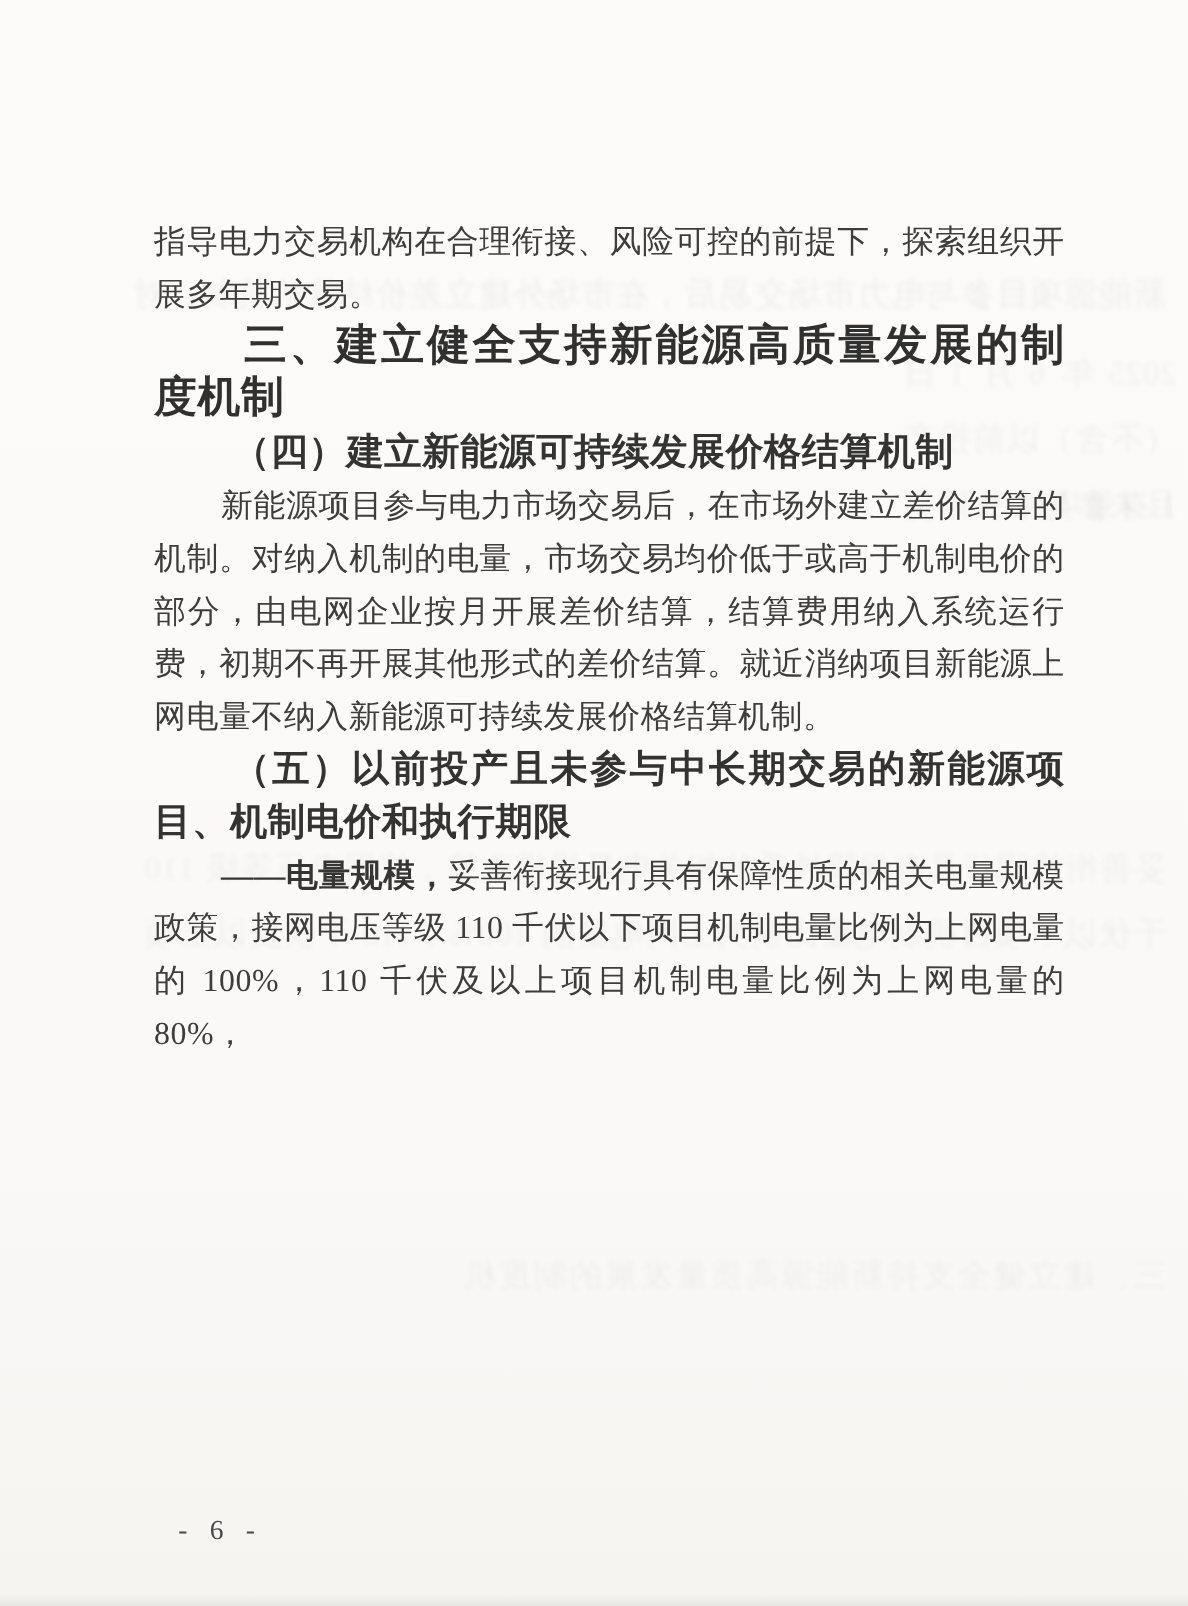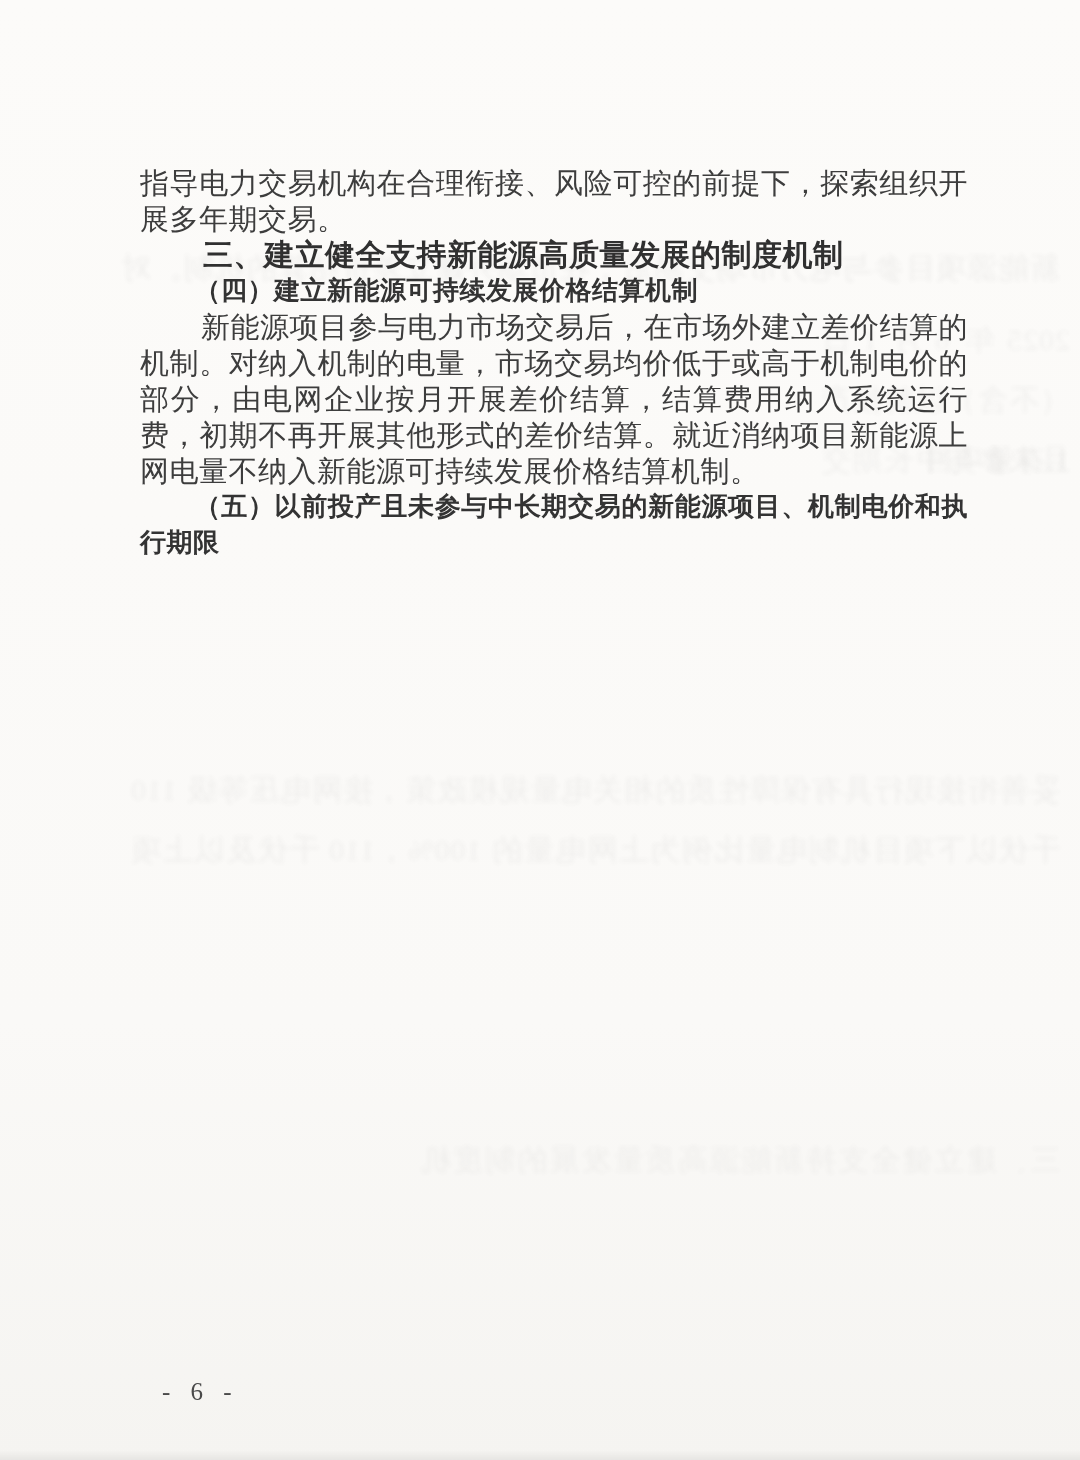--- a/index.html
+++ b/index.html
@@ -21,41 +21,41 @@
     content: "";
     position: absolute;
     left: 0; right: 0; bottom: 0;
     height: 10px;
     background: linear-gradient(180deg, rgba(0,0,0,0), rgba(0,0,0,0.06));
     pointer-events: none;
   }
   .content {
     position: absolute;
     left: 140px;
-    top: 165px;
+    top: 196px;
     width: 828px;
     font-size: 29px;
-    line-height: 36px;
+    line-height: 48px;
     letter-spacing: 0.5px;
     text-align: justify;
   }
   .content p {
     margin: 0;
     padding: 0;
   }
   .indent { text-indent: 2.1em; }
   .h-section {
-    font-family: Liberation Sans, sans-serif;
+    font-family: Liberation Mono, monospace;
     font-weight: 700;
-    font-size: 30px;
+    font-size: 39px;
     color: #303030;
   }
   .h-item {
     font-weight: 700;
-    font-size: 26px;
+    font-size: 34px;
     color: #333333;
   }
   .bold-run { font-weight: 700; color: #353535; }
   .page-number {
     position: absolute;
     left: 162px;
     top: 1378px;
     font-size: 25px;
     letter-spacing: 7px;
     color: #4a4a4a;
@@ -99,18 +99,21 @@
     <p class="indent h-section">三、建立健全支持新能源高质量发展的制度机制</p>
 
     <p class="indent h-item">（四）建立新能源可持续发展价格结算机制</p>
 
     <p class="indent">新能源项目参与电力市场交易后，在市场外建立差价结算的机制。对纳入机制的电量，市场交易均价低于或高于机制电价的部分，由电网企业按月开展差价结算，结算费用纳入系统运行费，初期不再开展其他形式的差价结算。就近消纳项目新能源上网电量不纳入新能源可持续发展价格结算机制。</p>
 
     <p class="indent h-item">（五）以前投产且未参与中长期交易的新能源项目、机制电价和执行期限</p>
 
 
 
+    <p class="indent">
+      <span class="bold-run">——电量规模，</span><span>妥善衔接现行具有保障性质的相关电量规模政策，接网电压等级 110 千伏以下项目机制电量比例为上网电量的 100%，110 千伏及以上项目机制电量比例为上网电量的 80%，</span>
+    </p>
 
   </main>
 
   <div class="page-number">- 6 -</div>
 
 </div>
 
 </body></html>

